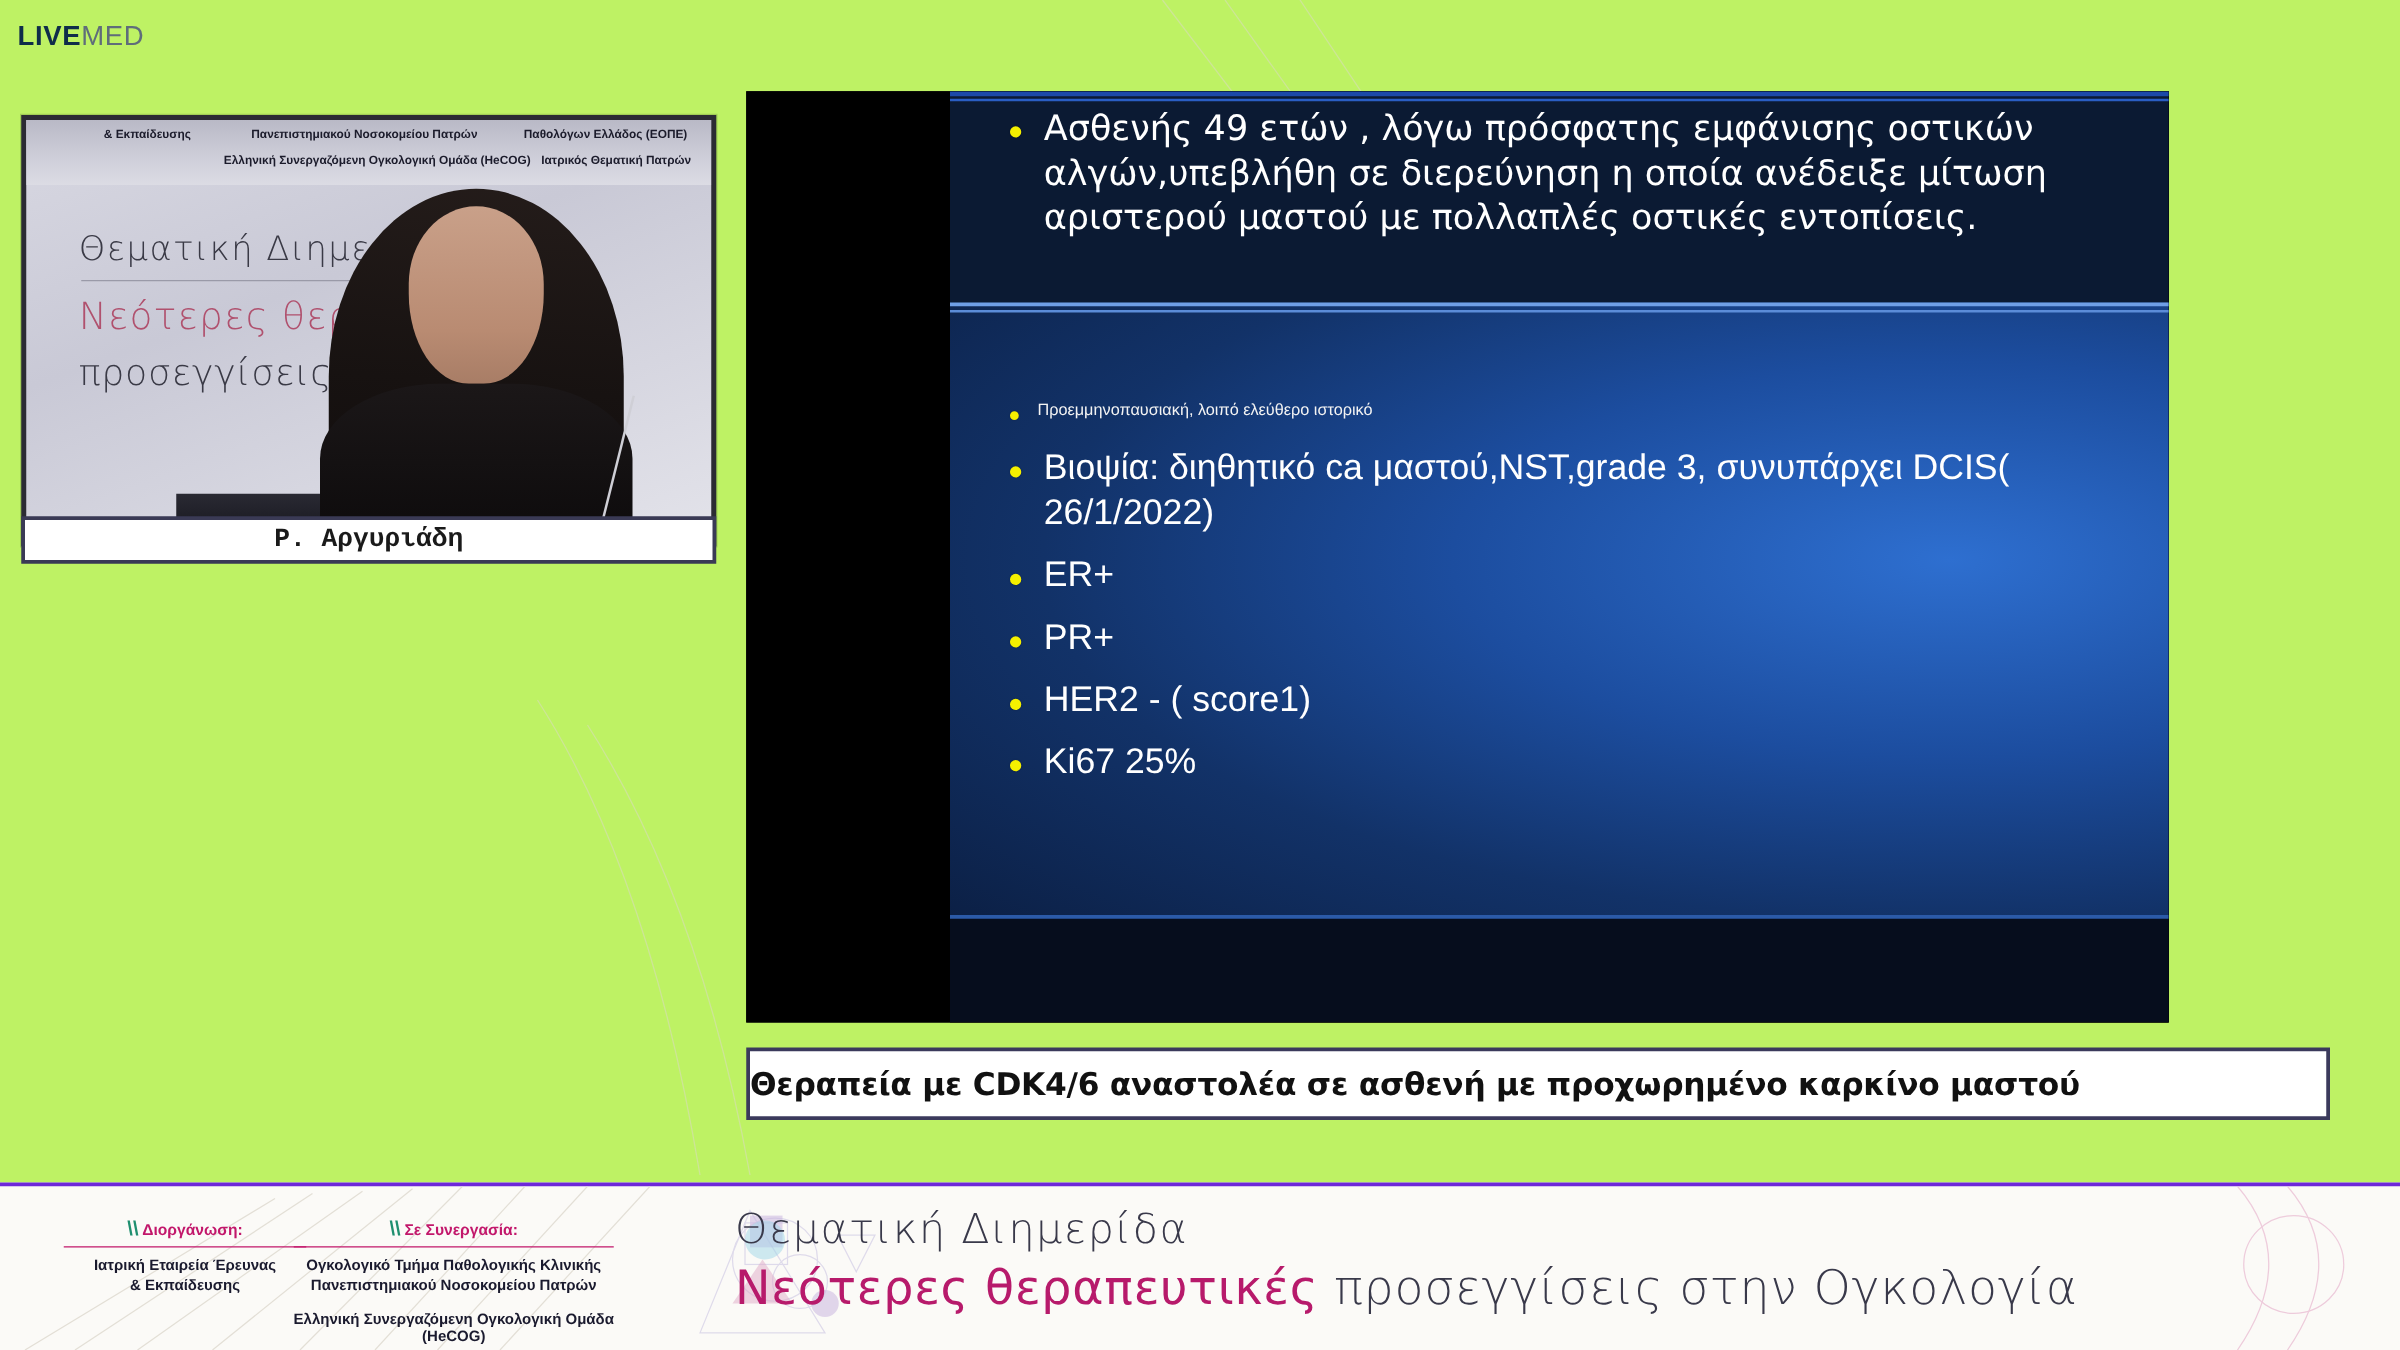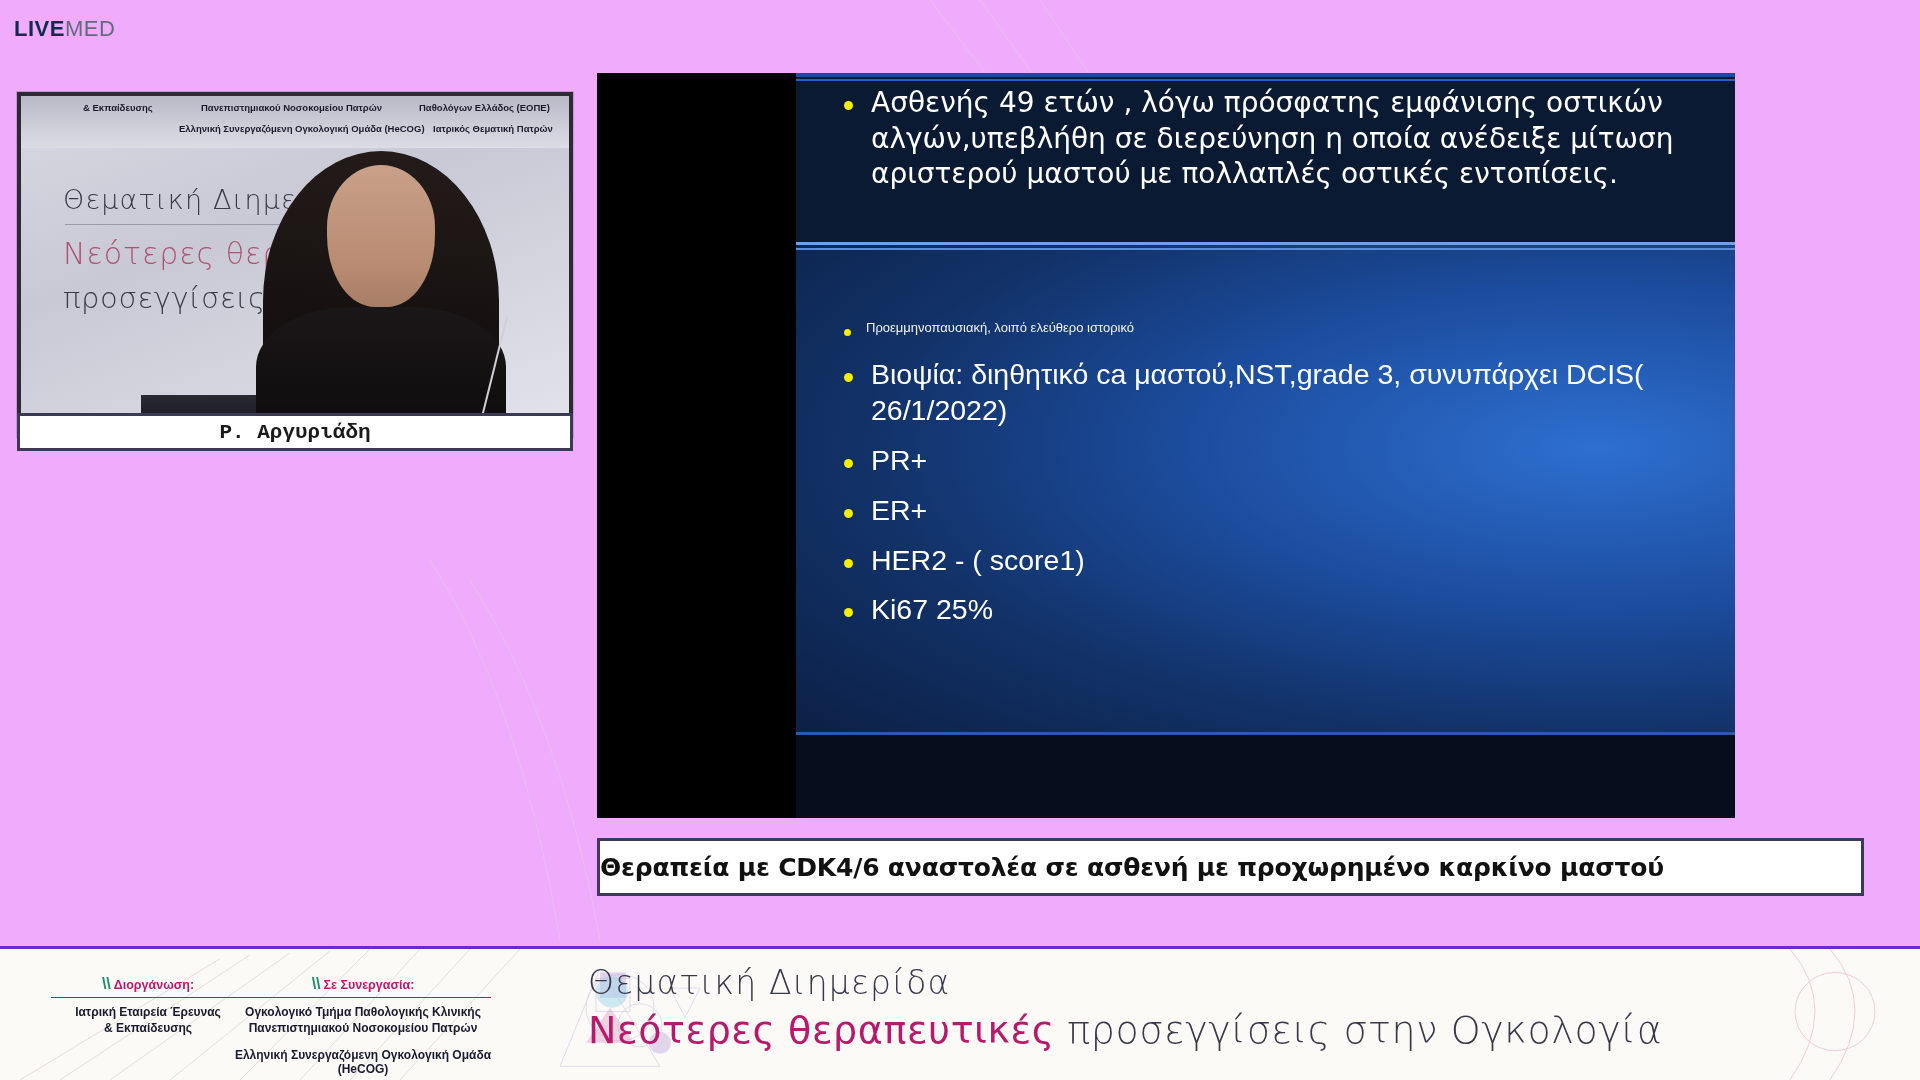--- a/index.html
+++ b/index.html
@@ -5,21 +5,21 @@
   * { box-sizing: border-box; margin: 0; padding: 0; }
   html, body {
     width: 1920px; height: 1080px;
     overflow: hidden;
     background: #f0ece4;
     font-family: "Liberation Sans", sans-serif;
   }
   #page {
     position: relative;
     width: 1920px; height: 1080px;
-    background: #f0abfc;
+    background: #bef264;
   }
 
   
   .bg-deco { position:absolute; inset:0; pointer-events:none; opacity:.5; }
   .bg-deco svg { width:100%; height:100%; display:block; }
 
   
   .logo {
     position: absolute; left: 14px; top: 18px;
     font-size: 22px; font-weight: 700; letter-spacing: .5px;
@@ -125,21 +125,20 @@
   .slide-area {
     position:absolute; left:0; top:0; width:1138px; height:745px;
     background:#000;
     overflow:hidden;
   }
   .slide {
     position:absolute; left:163px; top:0;
     width:1049px; height:745px;
     background:#000;
     overflow:hidden;
-    margin-left:36px;
   }
   .slide-top {
     position:absolute; left:0; top:0; width:975px; height:169px;
     background:#0b1a33;
   }
   .slide-top:before {
     content:""; position:absolute; left:0; top:0; width:100%; height:4px;
     background:#1b49a8;
   }
   .slide-top:after {
@@ -324,26 +323,26 @@
               <span class="b-small">Προεμμηνοπαυσιακή, λοιπό ελεύθερο ιστορικό</span>
             </li>
 
             <li class="bullet-row sp-item">
               <span class="dot big-dot"></span>
               <span class="b-large">Βιοψία:  διηθητικό ca μαστού,NST,grade 3, συνυπάρχει DCIS( 26/1/2022)</span>
             </li>
 
             <li class="bullet-row sp-item">
               <span class="dot big-dot"></span>
+              <span class="b-large">ER+</span>
+            </li>
+
+            <li class="bullet-row sp-item">
+              <span class="dot big-dot"></span>
               <span class="b-large">PR+</span>
-            </li>
-
-            <li class="bullet-row sp-item">
-              <span class="dot big-dot"></span>
-              <span class="b-large">ER+</span>
             </li>
 
             <li class="bullet-row sp-item">
               <span class="dot big-dot"></span>
               <span class="b-large">HER2 - ( score1)</span>
             </li>
 
             <li class="bullet-row sp-item">
               <span class="dot big-dot"></span>
               <span class="b-large">Ki67 25%</span>

